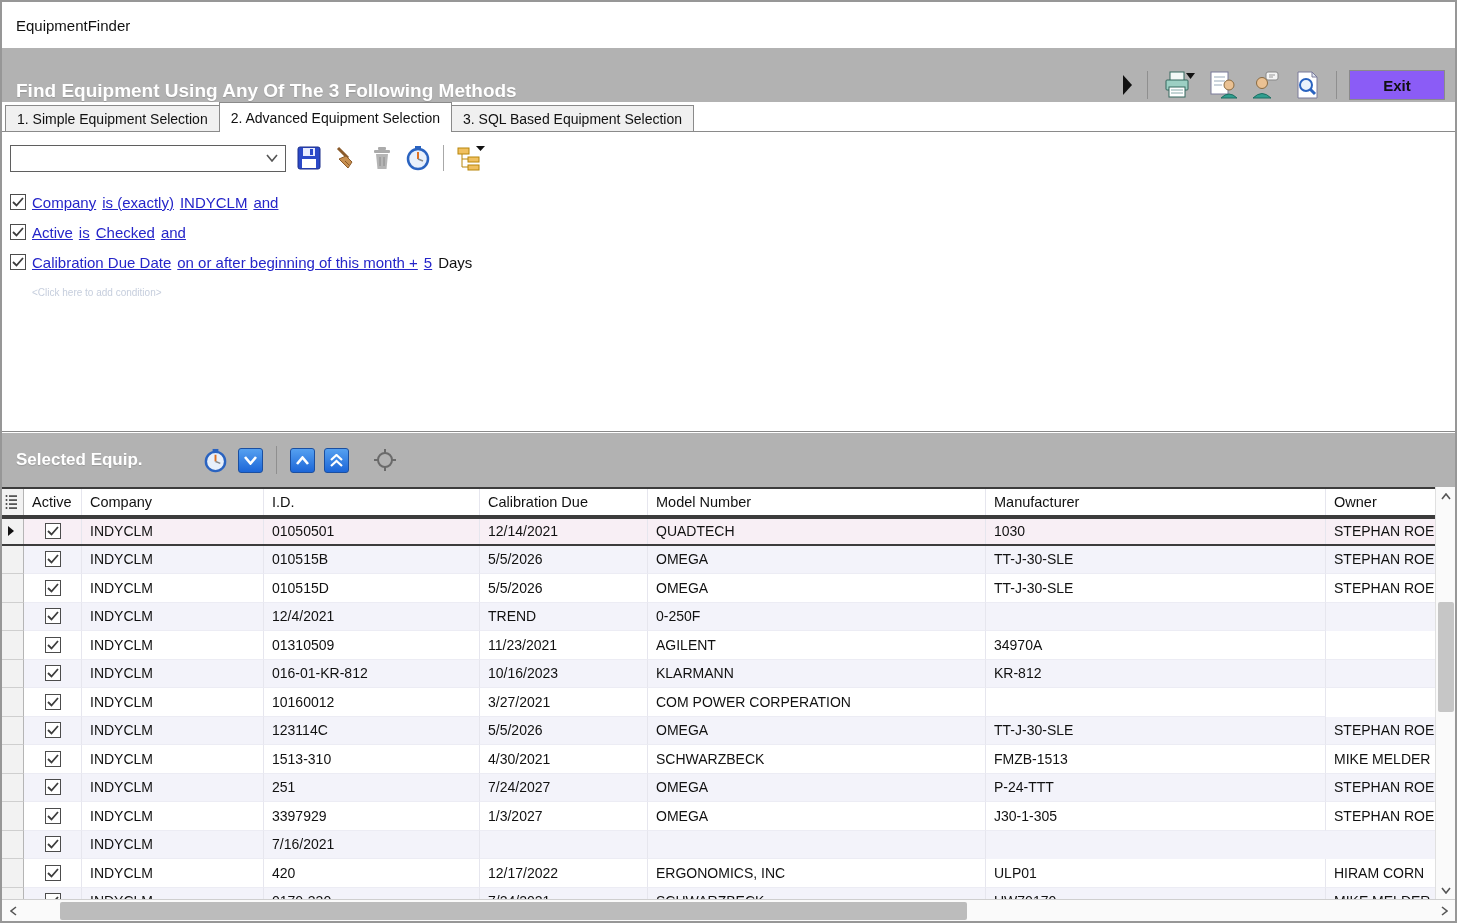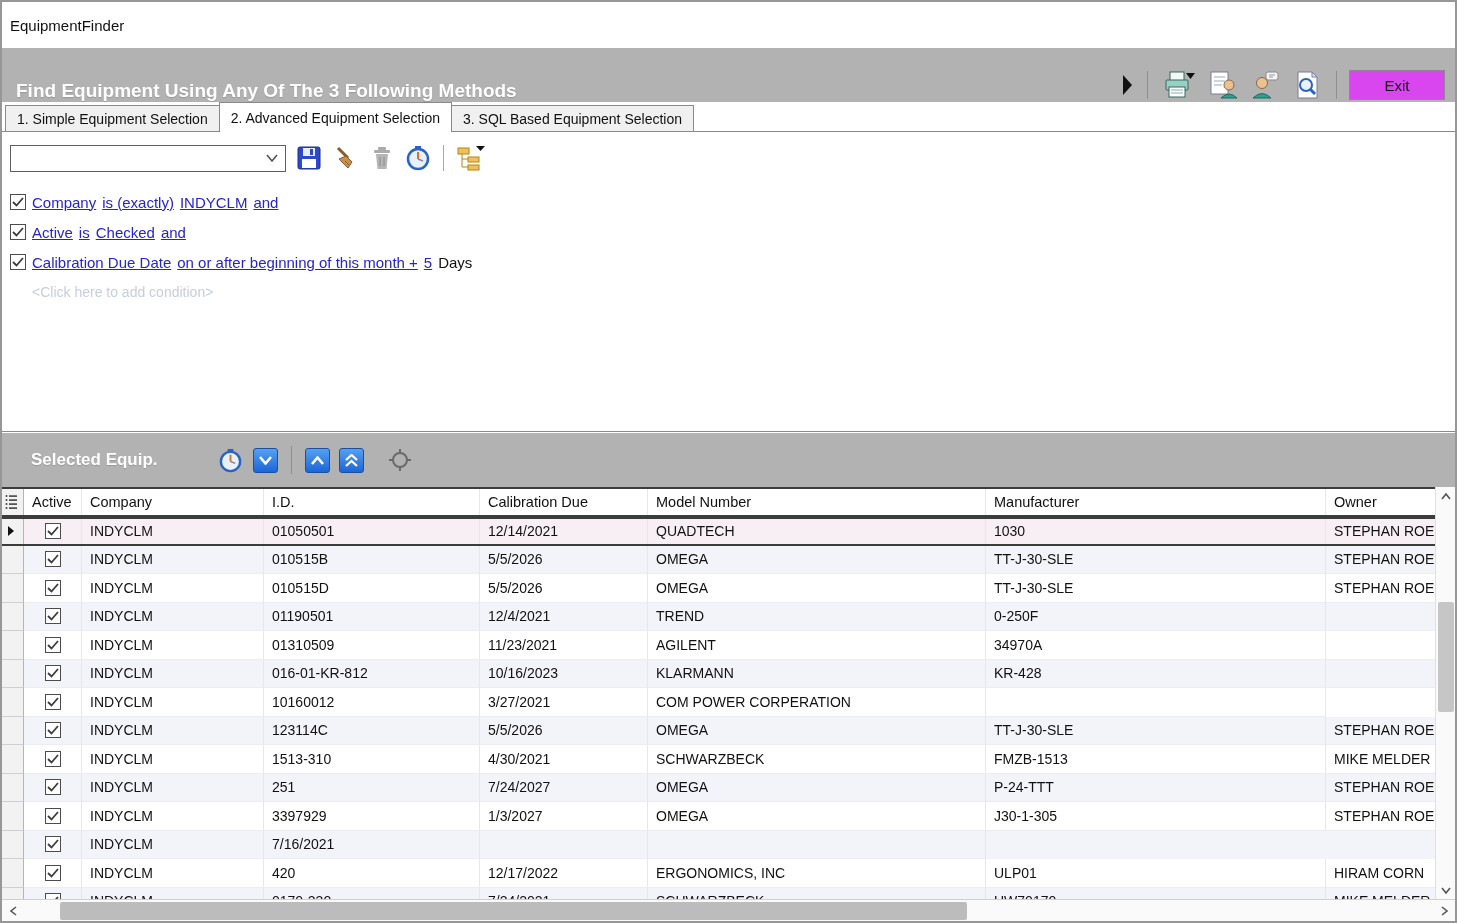--- a/index.html
+++ b/index.html
@@ -3,31 +3,31 @@
 <meta charset="utf-8">
 <style>
   * { margin:0; padding:0; box-sizing:border-box; }
   html,body { background:#d9d9d9; }
   body { font-family:"Liberation Sans", sans-serif; }
   .window { position:relative; width:1457px; height:923px; background:#fff;
             border:2px solid #979797; overflow:hidden; }
 
   
   .titlebar { position:absolute; top:0; left:0; right:0; height:46px; background:#fff;
-              display:flex; align-items:center; padding-left:8px; font-size:15px; color:#111; }
+              display:flex; align-items:center; padding-left:14px; font-size:15px; color:#111; }
 
   
   .band1 { position:absolute; top:46px; left:0; right:0; height:54px; background:var(--band);
            display:flex; align-items:flex-end; justify-content:space-between; padding:0 10px 0 14px; }
   .band-title { font-size:19px; font-weight:bold; color:#fff; text-shadow:0 1px 1px rgba(0,0,0,.15); }
   .hdr-tools { display:flex; align-items:center; gap:8px; }
   .hdr-tool { background:transparent; border:none; padding:2px; cursor:pointer; display:flex; align-items:center; }
   .vsep { width:1px; height:28px; background:#8f8f8f; margin:0 4px; }
-  .exit-btn { width:96px; height:30px; background:#d946ef; border:1px solid #8a8a8a;
-              font-family:inherit; font-size:15px; font-weight:400; color:#111; cursor:pointer; }
+  .exit-btn { width:96px; height:30px; background:#8b5cf6; border:1px solid #8a8a8a;
+              font-family:inherit; font-size:15px; font-weight:700; color:#111; cursor:pointer; }
 
   
   .tabstrip { position:absolute; top:101px; left:0; height:29px; display:flex; align-items:flex-end;
               padding-left:3px; z-index:3; }
   .tab { height:27px; padding:0 11px; display:flex; align-items:center; background:#f0f0f0;
          border:1px solid #8a8a8a; font-size:14px; color:#111; margin-left:-1px; cursor:pointer; }
   .tab:first-child { margin-left:0;margin-top:48px; }
   .tab.active { background:#fff; height:30px; border-bottom:none; z-index:4; }
 
   
@@ -35,29 +35,29 @@
            border-top:1px solid #8a8a8a; border-bottom:1px solid #8a8a8a; z-index:1; }
   .panel-toolbar { display:flex; align-items:center; gap:9px; padding:11px 8px 4px 8px; }
   .combo { width:276px; height:27px; border:1px solid #5f5f5f; background:#fff; display:flex;
            align-items:center; justify-content:flex-end; padding-right:7px; cursor:pointer; }
   .tool { background:transparent; border:none; padding:1px; cursor:pointer; display:flex; align-items:center; }
   .tsep { width:1px; height:26px; background:#a8a8a8; margin:0 2px; }
   .cond-list { padding:10px 8px 0 8px; }
   .cond-row { display:flex; align-items:center; gap:6px; height:30px; font-size:15px; }
   .cond-link { color:var(--link); text-decoration:underline; cursor:pointer; }
   .cond-plain { color:#111; }
-  .cond-add { height:30px; display:flex; align-items:center; font-size:14px; color:var(--placeholder);
+  .cond-add { height:30px; display:flex; align-items:center; font-size:10px; color:var(--placeholder);
               padding-left:22px; cursor:pointer; }
 
   .checkbox { display:inline-flex; width:16px; height:16px; min-width:16px; border:1px solid #4c4c4c;
               background:#fff; align-items:center; justify-content:center; cursor:pointer; }
 
   
   .band2 { position:absolute; top:431px; left:0; right:0; height:54px; background:var(--band);
-           display:flex; align-items:center; padding-left:29px; }
+           display:flex; align-items:center; padding-left:14px; }
   .band2-title { font-size:17px; font-weight:bold; color:#fff; text-shadow:0 1px 1px rgba(0,0,0,.15); width:186px; }
   .band2-tools { display:flex; align-items:center; gap:9px; }
   .bluebtn { width:25px; height:25px; border:1px solid #1b4fa0; border-radius:3px;
              background:linear-gradient(#55a0f0,#1c66d8); display:flex; align-items:center;
              justify-content:center; cursor:pointer; padding:0; }
 
   
   .grid { position:absolute; top:485px; left:0; right:20px; height:412px; overflow:hidden; background:#fff; }
   .grid-header { display:grid; height:30px; border-top:2px solid #3c3c3c; border-bottom:2px solid #3c3c3c;
                  background:#fff; align-items:center; }
@@ -364,21 +364,20 @@
         <div class="grid-row alt" style="grid-template-columns: 22px 58px 182px 216px 168px 338px 340px 113px;">
           <div class="cell selcell"></div>
           <div class="cell accell">
             <span class="checkbox">
               <svg width="12" height="10" viewBox="0 0 12 10">
                 <polyline points="1,5 4.5,8.5 11,1" fill="none" stroke="#3c3c3c" stroke-width="1.8"></polyline>
               </svg>
             </span>
           </div>
           <div class="cell">INDYCLM</div>
-          <div class="cell">01190501</div>
           <div class="cell">12/4/2021</div>
           <div class="cell">TREND</div>
           <div class="cell">0-250F</div>
           <div class="cell"></div>
         </div>
         <div class="grid-row" style="grid-template-columns: 22px 58px 182px 216px 168px 338px 340px 113px;">
           <div class="cell selcell"></div>
           <div class="cell accell">
             <span class="checkbox">
               <svg width="12" height="10" viewBox="0 0 12 10">
@@ -399,21 +398,21 @@
             <span class="checkbox">
               <svg width="12" height="10" viewBox="0 0 12 10">
                 <polyline points="1,5 4.5,8.5 11,1" fill="none" stroke="#3c3c3c" stroke-width="1.8"></polyline>
               </svg>
             </span>
           </div>
           <div class="cell">INDYCLM</div>
           <div class="cell">016-01-KR-812</div>
           <div class="cell">10/16/2023</div>
           <div class="cell">KLARMANN</div>
-          <div class="cell">KR-428</div>
+          <div class="cell">KR-812</div>
           <div class="cell"></div>
         </div>
         <div class="grid-row" style="grid-template-columns: 22px 58px 182px 216px 168px 338px 340px 113px;">
           <div class="cell selcell"></div>
           <div class="cell accell">
             <span class="checkbox">
               <svg width="12" height="10" viewBox="0 0 12 10">
                 <polyline points="1,5 4.5,8.5 11,1" fill="none" stroke="#3c3c3c" stroke-width="1.8"></polyline>
               </svg>
             </span>

